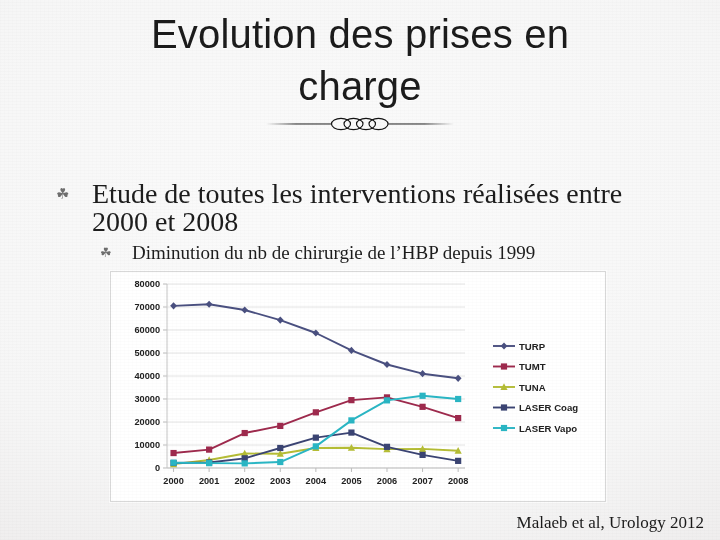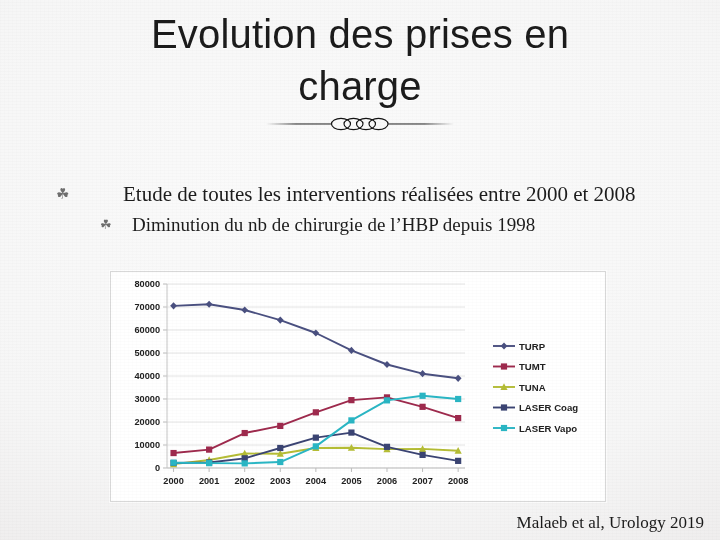--- a/index.html
+++ b/index.html
@@ -36,21 +36,21 @@
   .ornament{ margin-top:2px; height:20px; display:flex; align-items:center; justify-content:center; }
 
   
   .bullets{ position:absolute; left:56px; top:180px; right:40px; }
   .b-row{ display:flex; align-items:flex-start; }
   .b-mark{
     color:#6e6e6e; flex:0 0 auto; text-align:left;
     font-family:"DejaVu Sans", sans-serif;
   }
   .l1 .b-mark{ font-size:15px; width:36px; line-height:28px; }
-  .l1 .b-text{ font-size:21px; line-height:28px; color:#1d1d1d;margin-left:31px; }
+  .l1 .b-text{ font-size:28px; line-height:28px; color:#1d1d1d; }
   .l2{ margin-top:4px; padding-left:44px; }
   .l2 .b-mark{ font-size:13px; width:32px; line-height:26px; }
   .l2 .b-text{ font-size:19px; line-height:26px; color:#1d1d1d; }
 
   
   #chart-card{
     position:absolute; left:110px; top:271px;
     width:496px; height:231px;
     background:#ffffff;
     border:1px solid #d8d8d8;
@@ -108,21 +108,21 @@
 
   <div class="bullets">
 
     <div class="b-row l1">
       <span class="b-mark">☘</span>
       <span class="b-text">Etude de toutes les interventions réalisées entre 2000 et 2008</span>
     </div>
 
     <div class="b-row l2">
       <span class="b-mark">☘</span>
-      <span class="b-text">Diminution du nb de chirurgie de l’HBP depuis 1998</span>
+      <span class="b-text">Diminution du nb de chirurgie de l’HBP depuis 1999</span>
     </div>
 
   </div>
 
   <div id="chart-card">
     <div id="plot-wrap">
       <svg id="chart-svg" width="496" height="231" viewBox="0 0 496 231">
           <line x1="56" y1="196" x2="354" y2="196" stroke="#e4e4e4" stroke-width="1"></line>
           <line x1="52" y1="196" x2="56" y2="196" stroke="#bdbdbd" stroke-width="1"></line>
           <text x="49" y="199.4" text-anchor="end" class="axis-text">0</text>
@@ -244,15 +244,15 @@
             <rect x="389.9" y="132.4" width="6.2" height="6.2" fill="#3b4473"></rect>
             <text x="408" y="139.1" class="legend-text">LASER Coag</text>
             <line x1="382" y1="156" x2="404" y2="156" stroke="#2ab6c4" stroke-width="1.9"></line>
             <rect x="389.9" y="152.9" width="6.2" height="6.2" fill="#2ab6c4"></rect>
             <text x="408" y="159.6" class="legend-text">LASER Vapo</text>
           </g>
         </svg>
     </div>
   </div>
 
-  <div class="citation">Malaeb et al, Urology 2019</div>
+  <div class="citation">Malaeb et al, Urology 2012</div>
 
 </div>
 
 </body></html>

